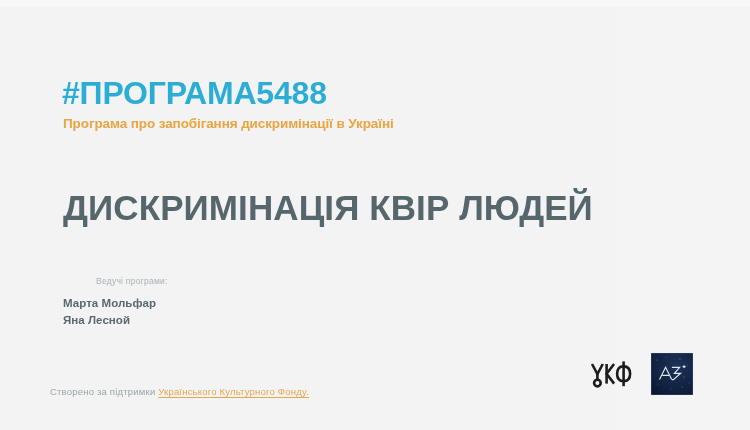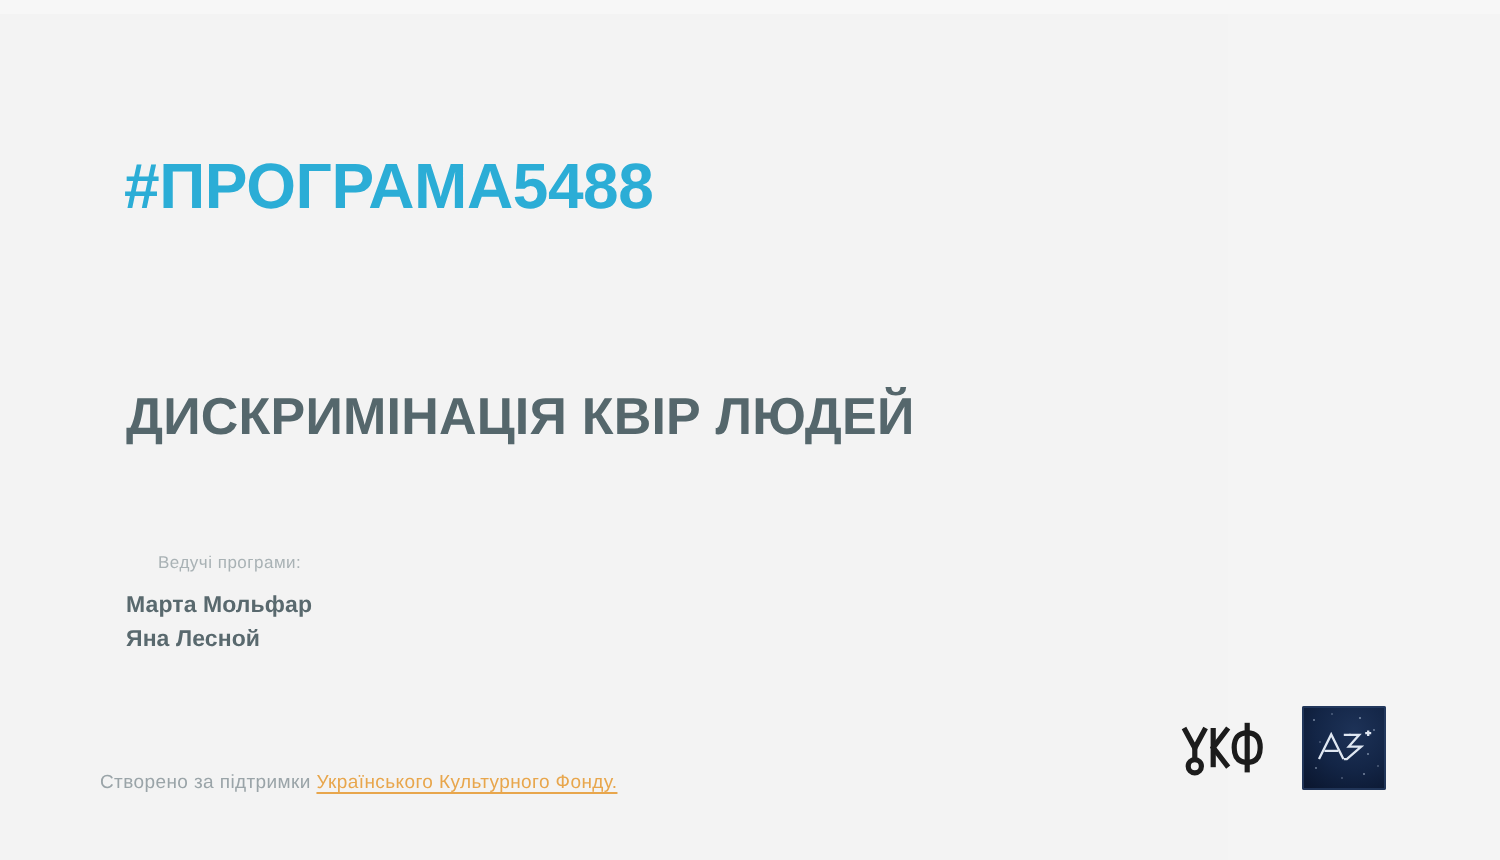--- a/index.html
+++ b/index.html
@@ -58,37 +58,37 @@
     color: #e9a541;
     white-space: nowrap;
   }
 
   
   .topic {
     position: absolute;
     left: 63px;
     top: 192px;
     margin: 0;
-    font-size: 26px;
+    font-size: 35px;
     line-height: 32px;
     font-weight: bold;
     letter-spacing: 0.1px;
     color: #55676c;
     white-space: nowrap;
     text-align: right;
   }
 
   
   .hosts {
     position: absolute;
     left: 63px;
     top: 276px;
   }
   .hosts-label {
-    margin: 0 0 8px 0;
+    margin: 0 0 8px 17px;
     font-size: 8.5px;
     line-height: 11px;
     letter-spacing: 0.25px;
     color: #a9b2b5;
     padding-left: 16px;
   }
   .hosts-list {
     list-style: none;
     margin: 0;
     padding: 0;
@@ -144,20 +144,21 @@
 </style>
 </head>
 <body>
 
 <div class="slide">
 
   <div class="top-strip"></div>
 
   <div class="brand">
     <h1 class="brand-title">#ПРОГРАМА5488</h1>
+    <p class="brand-subtitle">Програма про запобігання дискримінації в Україні</p>
   </div>
 
   <h2 class="topic">ДИСКРИМІНАЦІЯ КВІР ЛЮДЕЙ</h2>
 
   <div class="hosts">
     <p class="hosts-label">Ведучі програми:</p>
     <ul class="hosts-list">
       <li>Марта Мольфар</li>
       <li>Яна Лесной</li>
     </ul>

